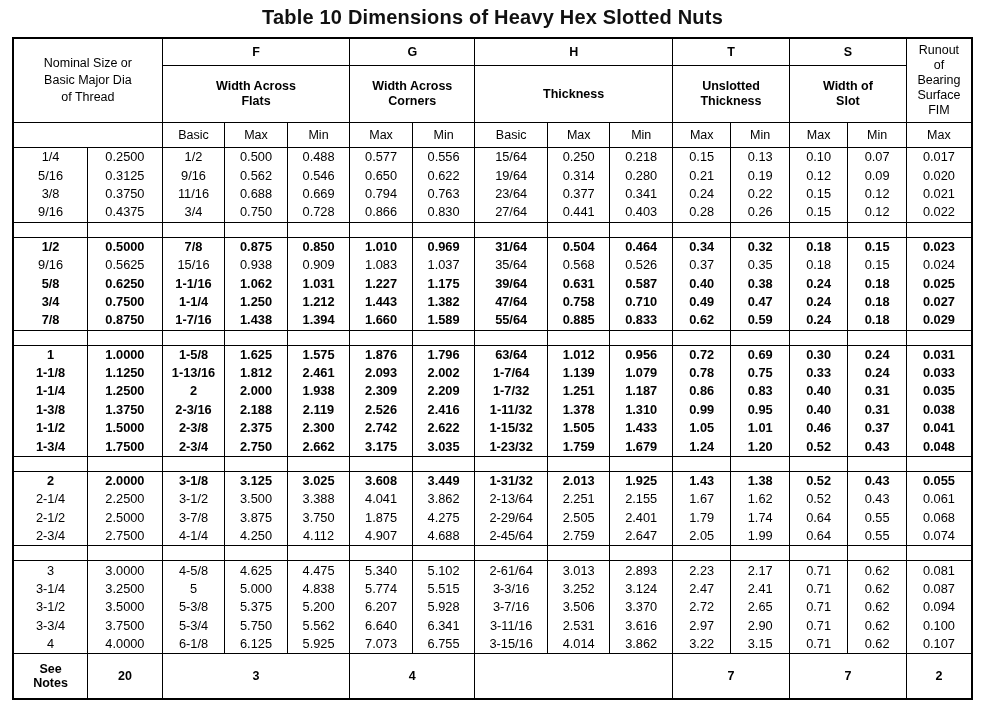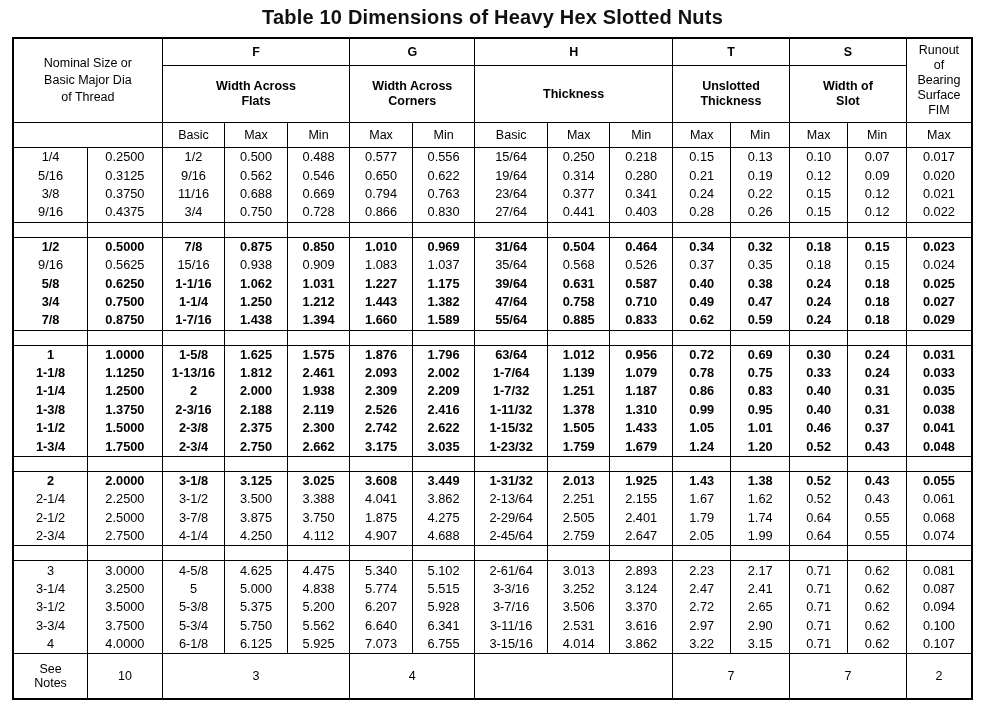--- a/index.html
+++ b/index.html
@@ -93,21 +93,21 @@
   }
   tbody.body-block tr.first td {
     border-top: 1px solid #000;
   }
   tbody.body-block tr.last td {
     border-bottom: 1px solid #000;
   }
   .notes-row td {
     height: 44px;
     font-size: 13px;
-    font-weight: normal;
+    font-weight: bold;
   }
   .notes-label {
     font-size: 12.5px;
     line-height: 14px;
     text-align: left;
     padding-left: 8px;
   }
   .notes-num {
     font-size: 13px;
   }
@@ -689,21 +689,21 @@
           <td>0.107</td>
         </tr>
       </tbody>
 
     <tfoot>
       <tr class="notes-row">
         <td class="notes-label">
           <div>See</div>
           <div>Notes</div>
         </td>
-        <td class="notes-num">10</td>
+        <td class="notes-num">20</td>
         <td colspan="3" class="notes-num">3</td>
         <td colspan="2" class="notes-num">4</td>
         <td colspan="3" class="notes-num"></td>
         <td colspan="2" class="notes-num">7</td>
         <td colspan="2" class="notes-num">7</td>
         <td class="notes-num">2</td>
       </tr>
     </tfoot>
   </table>
 

